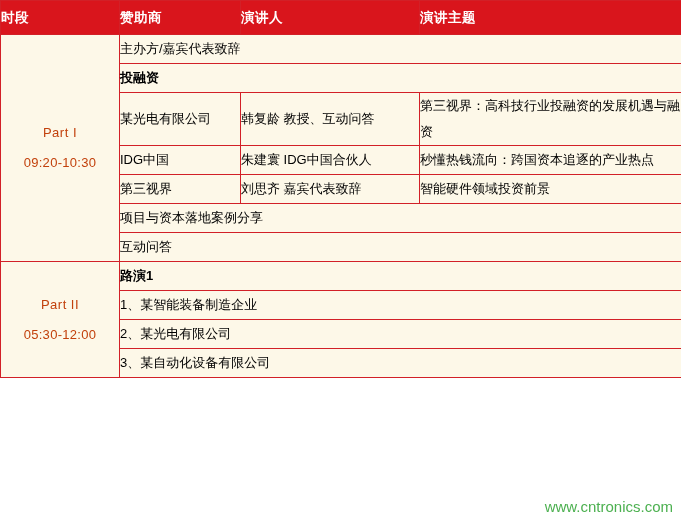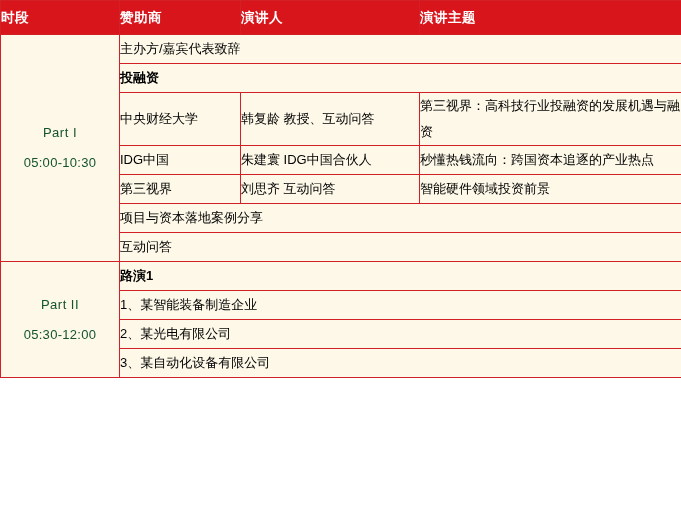--- a/index.html
+++ b/index.html
@@ -45,21 +45,21 @@
   }
   th.col-time { width: 118px; }
   th.col-sponsor { width: 120px; }
   th.col-speaker { width: 178px; margin-top: 36px; }
   th.col-topic { width: 263px; }
 
   
   td.timecell {
     background: #fdf8e8;
     text-align: center;
-    color: #14532d;
+    color: #c2410c;
     font-size: 13px;
     line-height: 30px;
     width: 118px;
   }
   td.timecell .part {
     letter-spacing: 0.5px;
   }
   td.timecell .range {
     letter-spacing: 0.3px;
   }
@@ -101,44 +101,44 @@
         <th class="col-sponsor">赞助商</th>
         <th class="col-speaker">演讲人</th>
         <th class="col-topic">演讲主题</th>
       </tr>
     </thead>
     <tbody>
 
       <tr>
         <td class="timecell" rowspan="7">
           <div class="part">Part I</div>
-          <div class="range">05:00-10:30</div>
+          <div class="range">09:20-10:30</div>
         </td>
         <td class="cell h44" colspan="3">主办方/嘉宾代表致辞</td>
       </tr>
 
       <tr>
         <td class="cell bold h44" colspan="3">投融资</td>
       </tr>
 
       <tr>
-        <td class="cell tall">中央财经大学</td>
+        <td class="cell tall">某光电有限公司</td>
         <td class="cell tall">韩复龄 教授、互动问答</td>
         <td class="cell tall wrap">第三视界：高科技行业投融资的发展机遇与融资</td>
       </tr>
 
       <tr>
         <td class="cell h44">IDG中国</td>
         <td class="cell h44">朱建寰 IDG中国合伙人</td>
         <td class="cell h44">秒懂热钱流向：跨国资本追逐的产业热点</td>
       </tr>
 
       <tr>
         <td class="cell h44">第三视界</td>
-        <td class="cell h44">刘思齐 互动问答</td>
+        <td class="cell h44">刘思齐 嘉宾代表致辞</td>
         <td class="cell h44">智能硬件领域投资前景</td>
       </tr>
 
       <tr>
         <td class="cell h44" colspan="3">项目与资本落地案例分享</td>
       </tr>
 
       <tr>
         <td class="cell h44" colspan="3">互动问答</td>
       </tr>
@@ -159,13 +159,14 @@
         <td class="cell h44" colspan="3">2、某光电有限公司</td>
       </tr>
 
       <tr>
         <td class="cell h44" colspan="3">3、某自动化设备有限公司</td>
       </tr>
 
     </tbody>
   </table>
 
+  <div class="watermark">www.cntronics.com</div>
 </div>
 
 </body></html>

